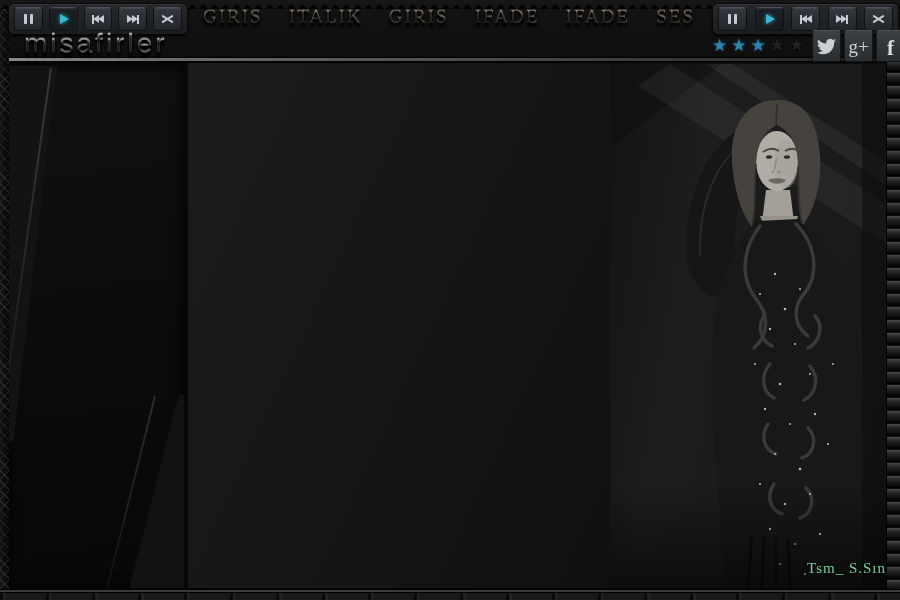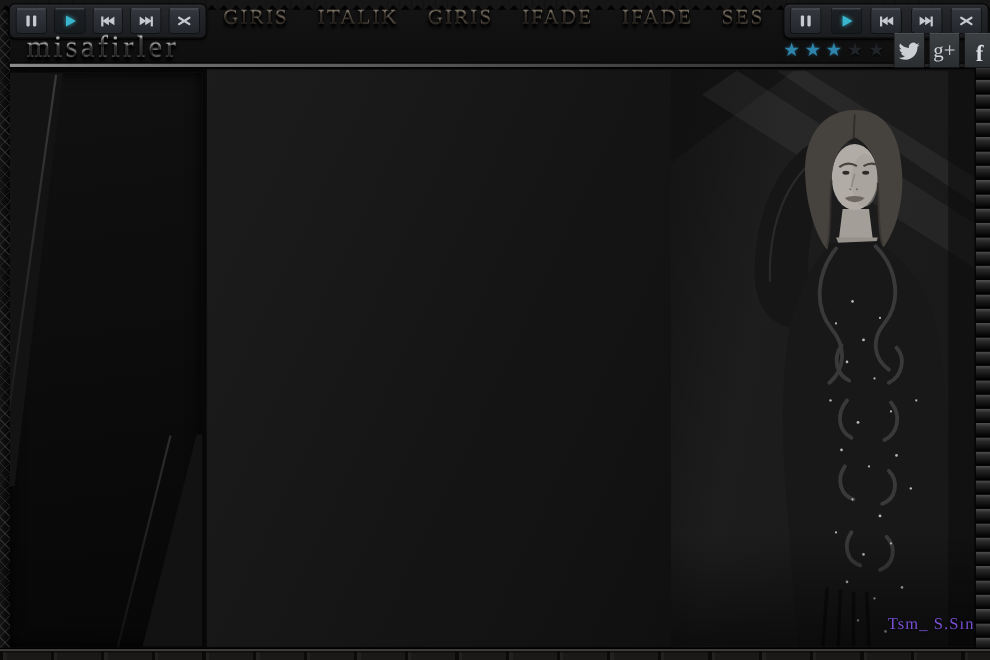--- a/index.html
+++ b/index.html
@@ -87,21 +87,21 @@
   @supports (-webkit-background-clip:text){
     .menu-item{
       background:linear-gradient(#96897a 10%,#5a5146 55%,#2c2722 90%);
       -webkit-background-clip:text;color:transparent;
       filter:drop-shadow(0 2px 1px #000);
     }
   }
   
   .logo{
     position:absolute;left:24px;top:28px;z-index:6;
-    font-family:Liberation Serif, serif;font-size:28px;letter-spacing:3px;
+    font-family:Liberation Sans, sans-serif;font-size:28px;letter-spacing:3px;
     color:#9aa0a6;text-shadow:0 2px 2px #000, 0 -1px 0 rgba(230,230,230,.25);
   }
   @supports (-webkit-background-clip:text){
     .logo{
       background:linear-gradient(#e2e2e2 5%,#8d9094 45%,#4a4c50 80%,#303236);
       -webkit-background-clip:text;color:transparent;
       filter:drop-shadow(0 2px 1px #000);
     }
   }
   
@@ -141,21 +141,21 @@
     z-index:2;
   }
   .photo{
     position:absolute;left:610px;top:64px;width:277px;height:524px;z-index:3;
     background:linear-gradient(100deg,rgba(26,26,26,0) 0%,#1d1d1d 30%,#181818 100%);
   }
   .photo svg{display:block;}
   .watermark{
     position:absolute;right:14px;top:560px;z-index:7;
     font-family:"Liberation Serif", serif;font-size:15px;letter-spacing:1px;
-    color:#8b5cf6;opacity:.85;text-shadow:0 1px 1px #000;
+    color:#86efac;opacity:.85;text-shadow:0 1px 1px #000;
   }
 </style>
 </head>
 <body>
 
 <div class="stage">
 
   <div class="edge-top"></div>
   <div class="edge-left"></div>
   <div class="edge-right"></div>

